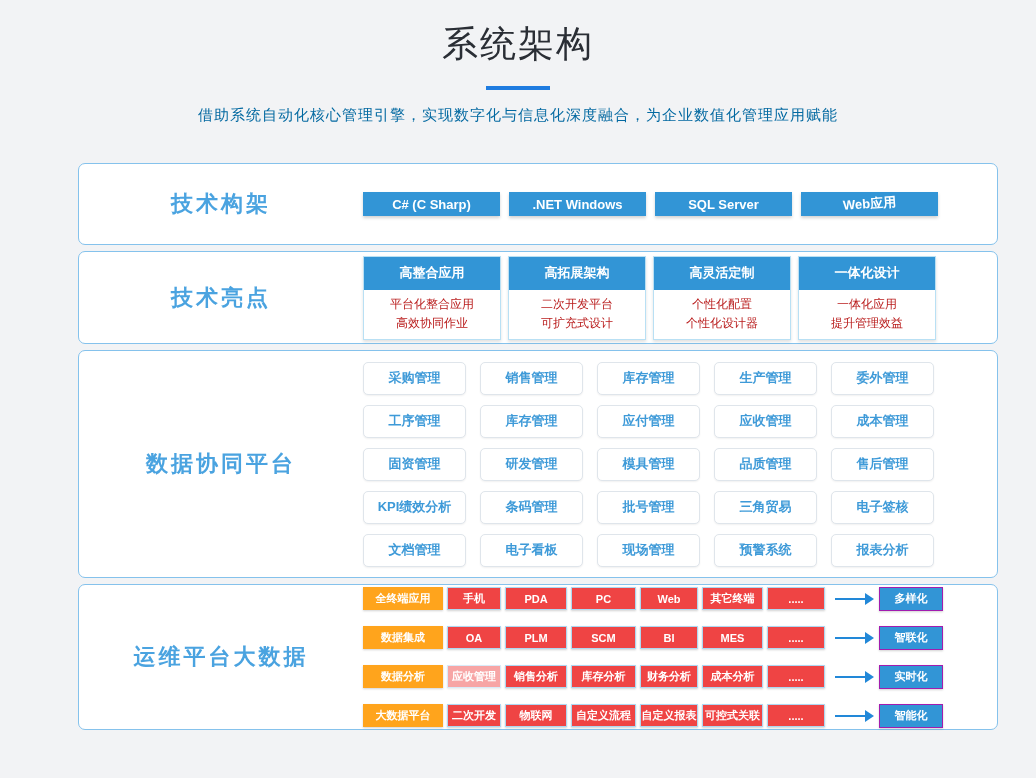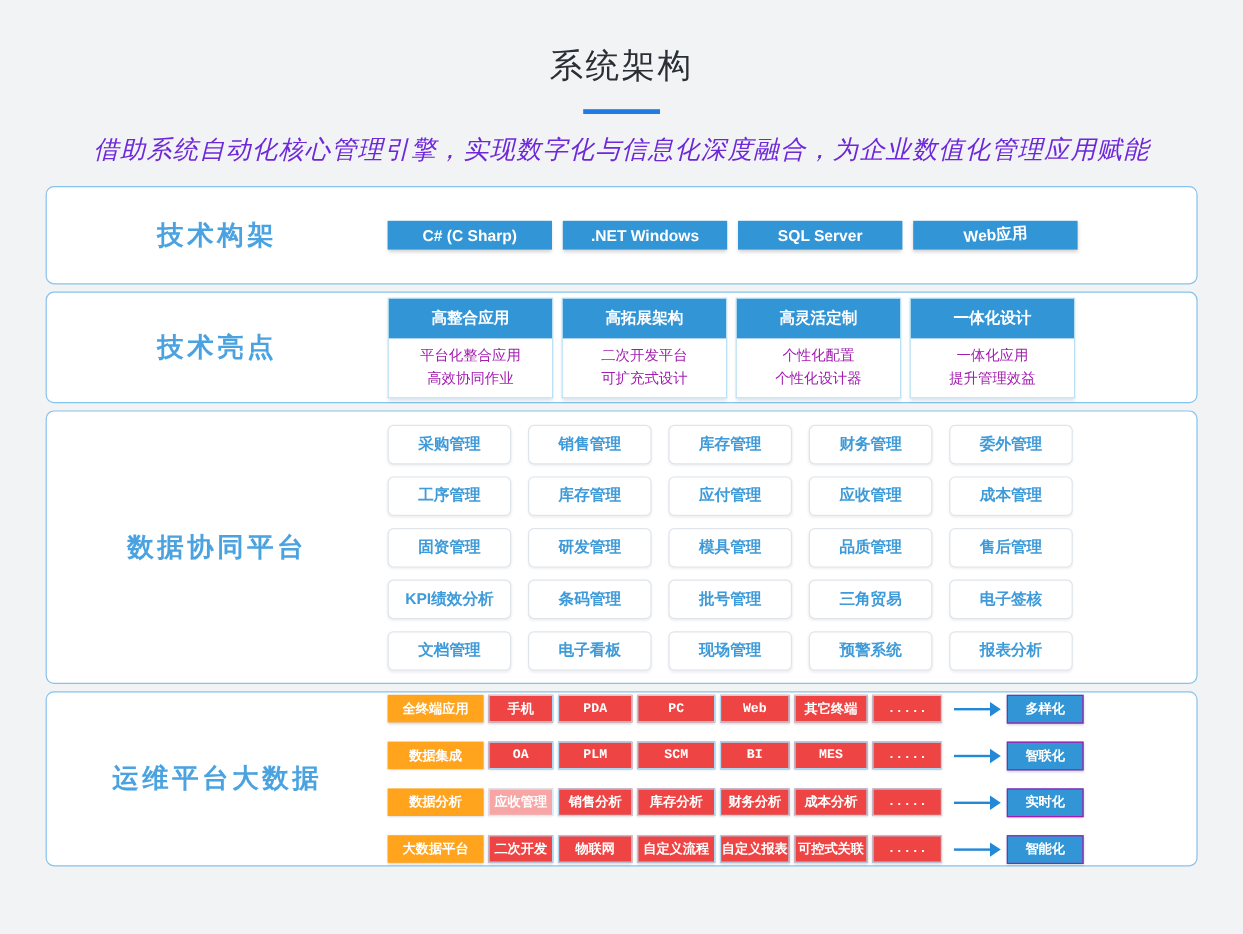--- a/index.html
+++ b/index.html
@@ -8,43 +8,42 @@
     font-family: "Liberation Sans", "DejaVu Sans", sans-serif;
     background: #f2f3f5;
     width: 1036px;
     height: 778px;
     overflow: hidden;
   }
   .page { width: 1036px; height: 778px; position: relative; }
 
   
   .page-title {
-    padding-top: 36px;
+    padding-top: 20px;
     text-align: center;
-    font-size: 28px;
+    font-size: 36px;
     font-weight: 400;
     color: #2a2e35;
     letter-spacing: 2px;
   }
   .title-underline {
     width: 64px; height: 4px;
     background: #1f7ce0;
     margin: 17px auto 0 auto;
   }
   .page-subtitle {
     margin-top: 16px;
     text-align: center;
-    font-size: 21px;
-    color: #6d28d9;
+    font-size: 15px;
+    color: #0369a1;
     letter-spacing: 1px;
-    font-style: italic;
-  }
-
-  
-  .sections { margin-top: 16px; }
+  }
+
+  
+  .sections { margin-top: 38px; padding-left: 40px; }
   .section {
     background: #fff;
     border: 1px solid #85c2ec;
     border-radius: 7px;
     margin: 0 38px 6px 38px;
     display: flex;
     align-items: center;
   }
   .section-label {
     width: 284px;
@@ -85,21 +84,21 @@
     height: 33px;
     background: #3295d6;
     color: #fff;
     font-size: 13px;
     font-weight: bold;
     display: flex; align-items: center; justify-content: center;
   }
   .card-body { padding: 5px 0 6px 0; text-align: center; }
   .card-line {
     font-size: 12px;
-    color: #a21caf;
+    color: #b91c1c;
     line-height: 19px;
   }
 
   
   .module-grid {
     display: grid;
     grid-template-columns: repeat(5, 103px);
     grid-auto-rows: 33px;
     column-gap: 14px;
     row-gap: 10px;
@@ -110,21 +109,21 @@
     border-radius: 5px;
     color: #3e9ad8;
     font-size: 13px;
     font-weight: bold;
     display: flex; align-items: center; justify-content: center;
     box-shadow: 0 1px 2px rgba(0,0,0,0.06);
     white-space: nowrap;
   }
 
   
-  .bd-rows { display: flex; flex-direction: column; gap: 16px; font-family: Liberation Mono, monospace; }
+  .bd-rows { display: flex; flex-direction: column; gap: 16px; }
   .bd-row { display: flex; align-items: center; gap: 4px; height: 23px; }
   .bd-cat {
     width: 80px; flex: 0 0 80px;
     height: 23px;
     background: #ffa41c;
     color: #fff;
     font-size: 11px;
     font-weight: bold;
     display: flex; align-items: center; justify-content: center;
     box-shadow: 0 1px 2px rgba(0,0,0,0.18);
@@ -231,21 +230,21 @@
         </div>
       </div>
     </div>
 
     <div class="section sec-platform">
       <div class="section-label">数据协同平台</div>
       <div class="module-grid">
         <div class="module-chip">采购管理</div>
         <div class="module-chip">销售管理</div>
         <div class="module-chip">库存管理</div>
-        <div class="module-chip">财务管理</div>
+        <div class="module-chip">生产管理</div>
         <div class="module-chip">委外管理</div>
         <div class="module-chip">工序管理</div>
         <div class="module-chip">库存管理</div>
         <div class="module-chip">应付管理</div>
         <div class="module-chip">应收管理</div>
         <div class="module-chip">成本管理</div>
         <div class="module-chip">固资管理</div>
         <div class="module-chip">研发管理</div>
         <div class="module-chip">模具管理</div>
         <div class="module-chip">品质管理</div>

